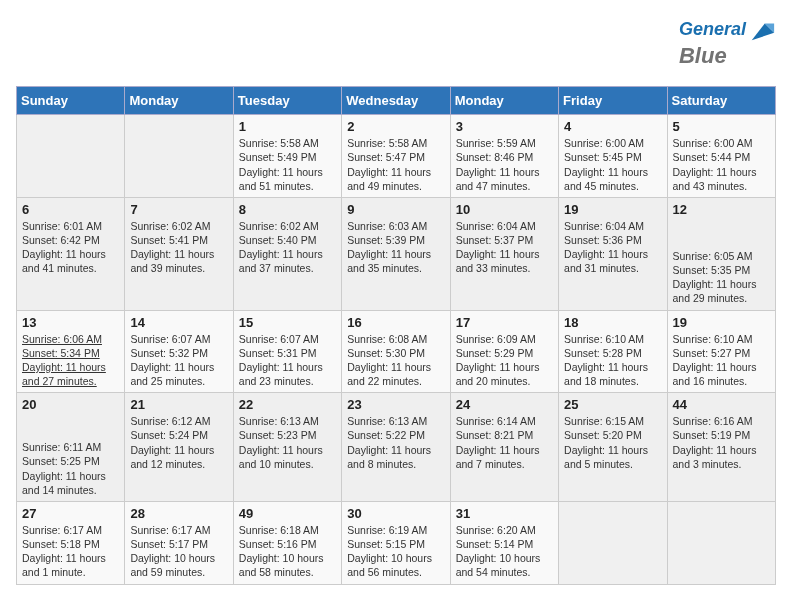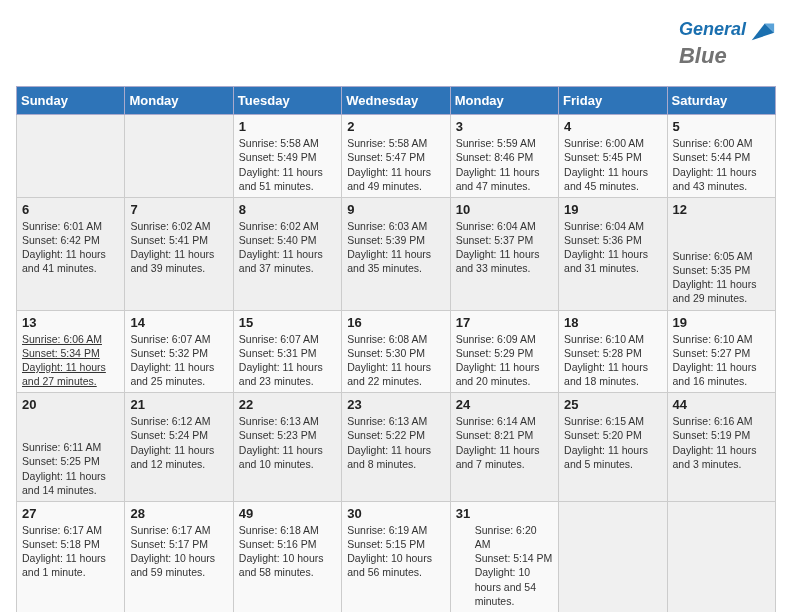--- a/index.html
+++ b/index.html
@@ -314,21 +314,21 @@
 Daylight: 10 hours and 58 minutes.</div>
         </td>
         <td>
           <div class="cell-day">30</div>
           <div class="cell-info" style="white-space: pre-line;">Sunrise: 6:19 AM
 Sunset: 5:15 PM
 Daylight: 10 hours and 56 minutes.</div>
         </td>
         <td>
           <div class="cell-day">31</div>
-          <div class="cell-info" style="white-space: pre-line; margin-left: 19px;">Sunrise: 6:20 AM
+          <div class="cell-info" style="white-space: pre-line;">Sunrise: 6:20 AM
 Sunset: 5:14 PM
 Daylight: 10 hours and 54 minutes.</div>
         </td>
         <td class="empty-cell"></td>
         <td class="empty-cell"></td>
       </tr>
     </tbody>
 </table>
 
 </body></html>

